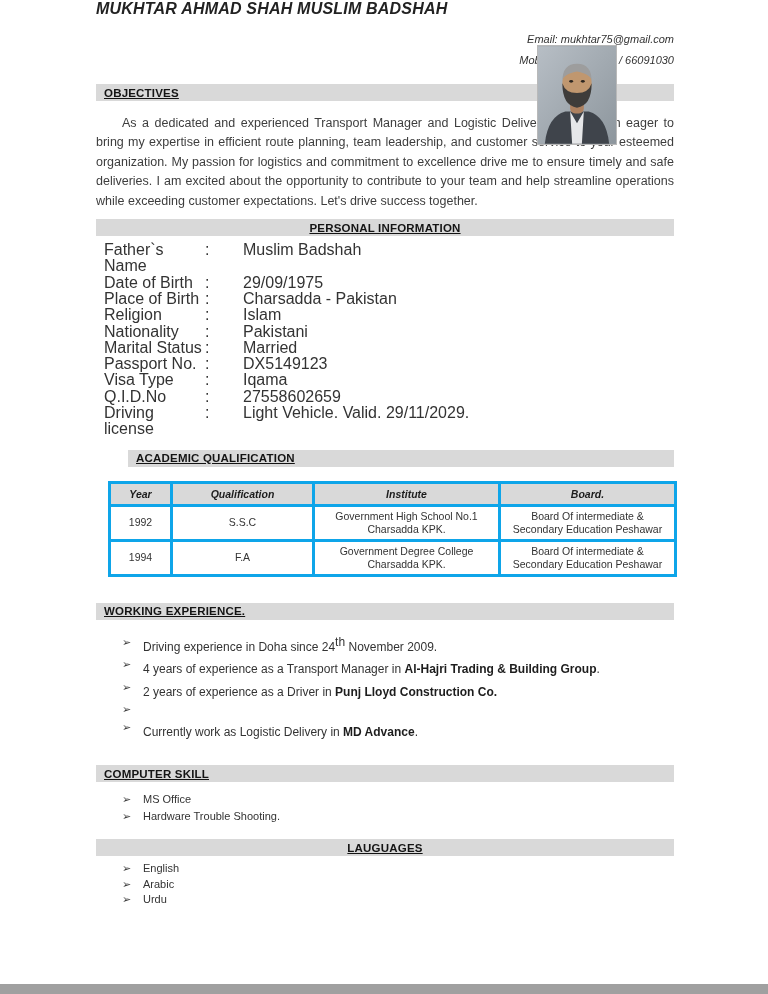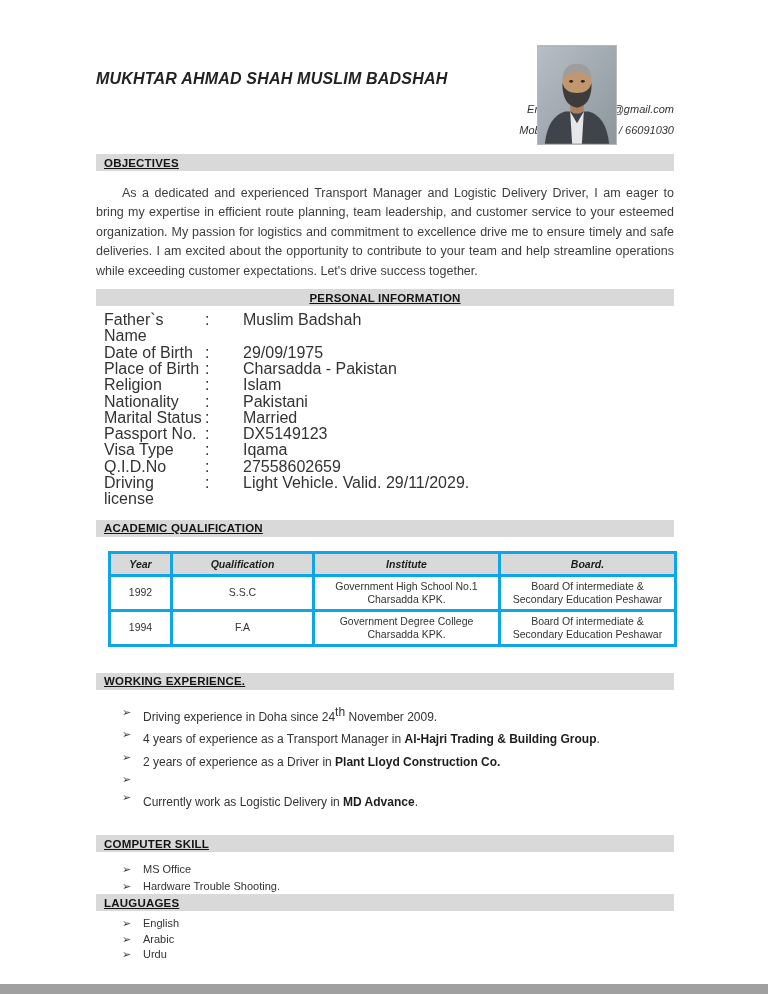--- a/index.html
+++ b/index.html
@@ -2,21 +2,21 @@
 <html><head>
 <meta charset="utf-8">
 <style>
   * { margin:0; padding:0; box-sizing:border-box; }
   html,body { background:#ffffff; }
   body { font-family:"Liberation Sans", sans-serif; }
   .page {
     position:relative; width:768px; height:994px;
     background:#ffffff; color:#3a3a3a; overflow:hidden;
   }
-  .content { position:relative; margin-left:96px; width:578px; padding-top:70px; }
+  .content { position:relative; margin-left:96px; width:578px; }
 
   .name {
     font-size:16px; font-weight:bold; font-style:italic;
     color:#222; letter-spacing:.2px;
   }
   .contact { margin-top:11px; font-size:11px; font-style:italic; color:#333; line-height:21px;text-align:right; }
 
   .photo {
     position:absolute; left:441px; top:45px; width:80px; height:100px;
     border:1px solid #b9b9b9; overflow:hidden; background:#9aa2a8;
@@ -26,24 +26,24 @@
   .bar {
     background:#d9d9d9; padding:2px 8px; height:17px;
     display:flex; align-items:center;
   }
   .bar span {
     font-size:11.5px; font-weight:bold; text-decoration:underline;
     color:#141414; letter-spacing:.2px;
   }
   .bar.objectives { margin-top:13px; }
   .bar.personal   { margin-top:8px;justify-content:center; }
-  .bar.academic   { margin-top:12px; }
+  .bar.academic   { margin-top:12px;margin-left:32px; }
   .bar.working    { margin-top:26px; }
   .bar.computer   { margin-top:24px;text-align:right; }
-  .bar.languages  { margin-top:0; }
+  .bar.languages  { margin-top:15px;justify-content:center; }
 
   .objective-text {
     margin-top:13px; font-size:12.5px; line-height:19.4px;
     text-align:justify; text-indent:26px; color:#3d3d3d;
   }
 
   .info-list { margin-top:6px; }
   .info-row { display:flex; font-size:16px; line-height:16.3px; padding-left:8px; color:#333; }
   .info-label { width:101px; flex:none; }
   .info-colon { width:38px; flex:none; }
@@ -206,21 +206,21 @@
       <div class="exp-item">
         <span class="arrow">➢</span>
         <span class="exp-text"><span>Driving experience in Doha since 24</span><sup>th</sup><span> November 2009.</span><b></b><span></span></span>
       </div>
       <div class="exp-item">
         <span class="arrow">➢</span>
         <span class="exp-text"><span>4 years of experience as a Transport Manager in </span><sup></sup><span></span><b>Al-Hajri Trading &amp; Building Group</b><span>.</span></span>
       </div>
       <div class="exp-item">
         <span class="arrow">➢</span>
-        <span class="exp-text"><span>2 years of experience as a Driver in </span><sup></sup><span></span><b>Plant Lloyd Construction Co.</b><span></span></span>
+        <span class="exp-text"><span>2 years of experience as a Driver in </span><sup></sup><span></span><b>Punj Lloyd Construction Co.</b><span></span></span>
       </div>
       <div class="exp-item">
         <span class="arrow">➢</span>
       </div>
       <div class="exp-item">
         <span class="arrow">➢</span>
         <span class="exp-text"><span>Currently work as Logistic Delivery in </span><sup></sup><span></span><b>MD Advance</b><span>.</span></span>
       </div>
     </div>
 

